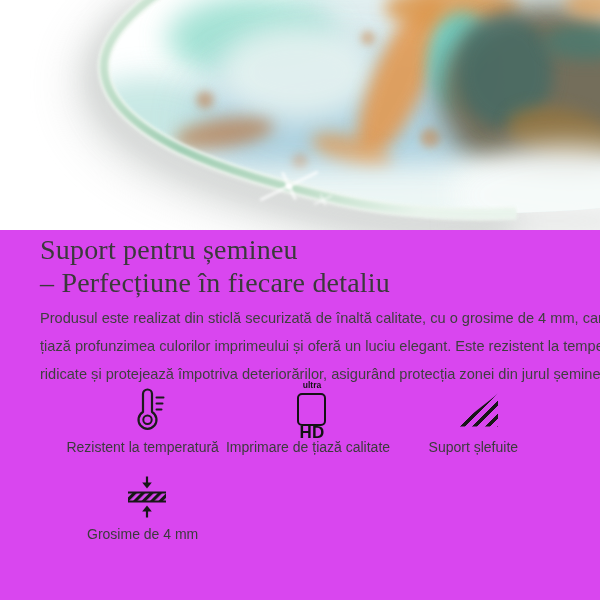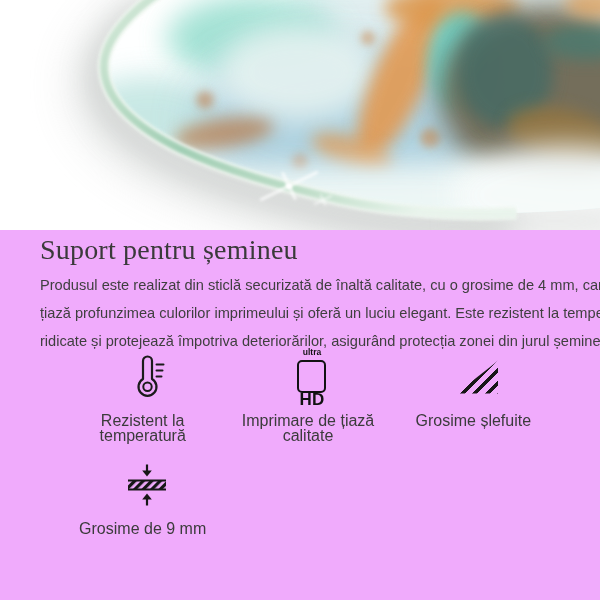--- a/index.html
+++ b/index.html
@@ -1,38 +1,38 @@
 <!DOCTYPE html>
 <html><head>
 <meta charset="utf-8">
 <style>
   html,body{margin:0;padding:0;background:#ffffff;}
   .page{
-    position:relative;width:600px;height:600px;overflow:hidden;background:#f0abfc;
+    position:relative;width:600px;height:600px;overflow:hidden;background:#d946ef;
     font-family:"Liberation Sans","DejaVu Sans",sans-serif;color:#3c3c3c;
   }
   
   .hero{position:relative;width:600px;height:230px;background:#ffffff;overflow:hidden;}
   .hero svg{display:block;}
   
   .content{padding:0 40px;}
   .page-title{
     margin:3px 0 0;font-family:"Liberation Serif","DejaVu Serif",serif;
     font-weight:400;font-size:28px;line-height:33px;color:#3a3a3a;letter-spacing:0.2px;
   }
   .desc{margin:5px 0 0;font-size:14.6px;line-height:28px;color:#3f3f3f;}
   .desc span{display:block;white-space:nowrap;}
   
   .features{
     display:grid;grid-template-columns:repeat(3,1fr);
     row-gap:21px;margin-top:1px;padding:0 4px 0 20px;
   }
   .feature{display:flex;flex-direction:column;align-items:center;text-align:center;}
   .icon-box{height:41px;display:flex;align-items:center;justify-content:center;padding-left:8px;}
-  .feature-label{margin-top:16px;font-size:16px;line-height:15px;color:#3b3b3b;}
+  .feature-label{margin-top:10px;font-size:14px;line-height:15px;color:#3b3b3b;}
   
   .uhd{
     width:25px;height:29px;border:2.3px solid #121212;border-radius:5px;
     display:flex;flex-direction:column;align-items:center;justify-content:center;color:#121212;
   }
   .uhd .t{font-size:8.5px;line-height:9px;font-weight:700;}
   .uhd .b{font-size:17px;line-height:13px;font-weight:800;letter-spacing:0.2px;margin-top:36px;}
   
   .edges{
     width:42px;height:34px;
@@ -119,20 +119,21 @@
           <rect x="-10" y="-0.7" width="20" height="1.4" fill="#ffffff"></rect>
           <rect x="-0.7" y="-6" width="1.4" height="12" fill="#ffffff"></rect>
         </g>
       </g>
     </svg>
   </div>
 
   <div class="content">
     <h1 class="page-title">
       <span>Suport pentru șemineu</span><br>
+      <span>– Perfecțiune în fiecare detaliu</span>
     </h1>
     <p class="desc">
       <span>Produsul este realizat din sticlă securizată de înaltă calitate, cu o grosime de 4 mm, care eviden-</span>
       <span>țiază profunzimea culorilor imprimeului și oferă un luciu elegant. Este rezistent la temperaturi</span>
       <span>ridicate și protejează împotriva deteriorărilor, asigurând protecția zonei din jurul șemineului</span>
     </p>
 
     <div class="features">
 
       <div class="feature">
@@ -155,37 +156,37 @@
         </div>
         <div class="feature-label">Imprimare de țiază calitate</div>
       </div>
 
 
 
       <div class="feature">
         <div class="icon-box">
           <div class="edges"></div>
         </div>
-        <div class="feature-label">Grosime șlefuite</div>
+        <div class="feature-label">Suport șlefuite</div>
       </div>
 
       <div class="feature">
         <div class="icon-box">
           <svg width="44" height="44" viewBox="0 0 44 44">
             <defs>
               <pattern id="hatchp" width="6" height="6" patternUnits="userSpaceOnUse" patternTransform="rotate(45)">
                 <rect width="3.2" height="6" fill="#171717"></rect>
               </pattern>
             </defs>
             <rect x="3" y="17.5" width="38" height="9" fill="url(#hatchp)"></rect>
             <path d="M3,17.5 H41 M3,26.5 H41" stroke="#171717" stroke-width="2"></path>
             <path d="M22,1.5 V8" stroke="#171717" stroke-width="2.2"></path>
             <path d="M17.2,7.5 L22,13.5 L26.8,7.5 Z" fill="#171717"></path>
             <path d="M22,42.5 V36" stroke="#171717" stroke-width="2.2"></path>
             <path d="M17.2,36.5 L22,30.5 L26.8,36.5 Z" fill="#171717"></path>
           </svg>
         </div>
-        <div class="feature-label">Grosime de 9 mm</div>
+        <div class="feature-label">Grosime de 4 mm</div>
       </div>
 
     </div>
   </div>
 </div>
 
 </body></html>

